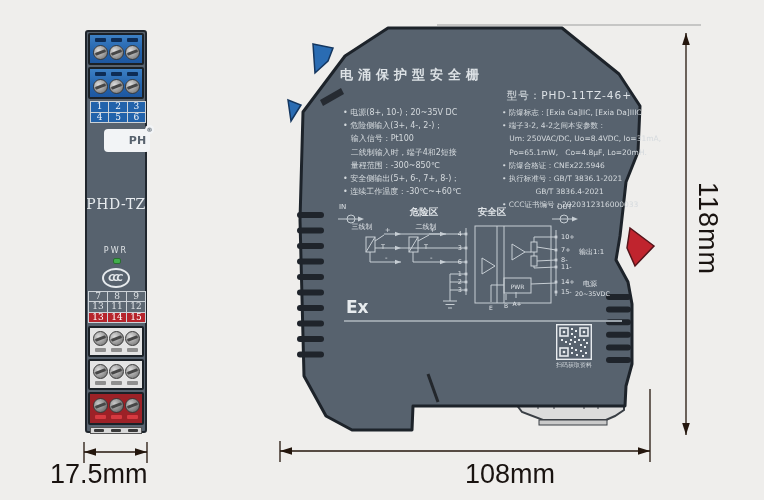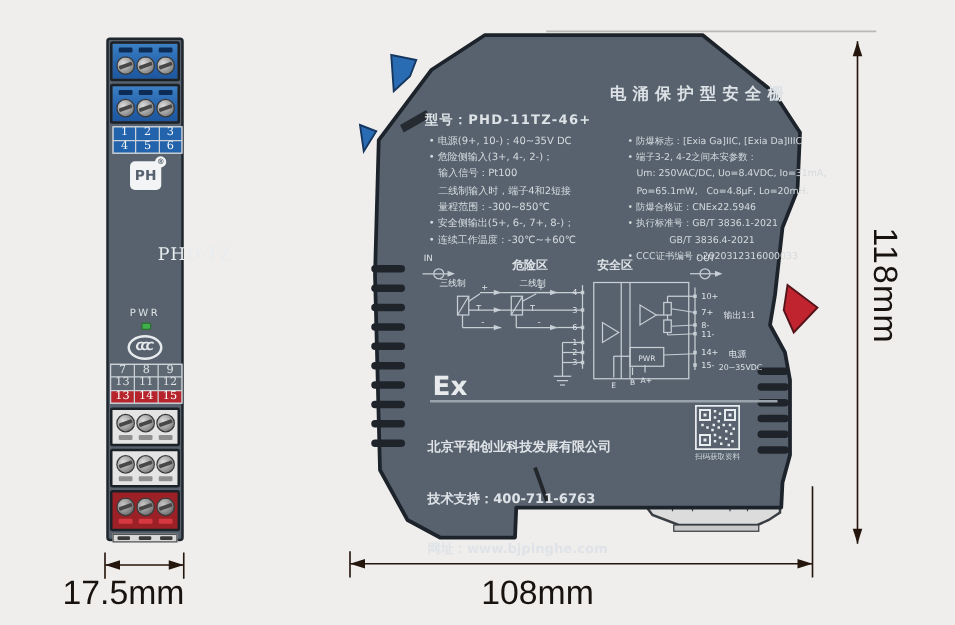--- a/index.html
+++ b/index.html
@@ -27,58 +27,58 @@
   .screw.dark{background:radial-gradient(circle at 35% 35%,#c7c7c7,#7e7e7e 65%,#4d4d4d);}
   .grid{position:absolute;display:grid;grid-template-columns:repeat(3,1fr);gap:1px;
         background:#ccd2d7;border:1px solid #ccd2d7;box-sizing:border-box;}
   .grid .cell{display:flex;align-items:center;justify-content:center;
         font-family:"DejaVu Serif",serif;font-size:9px;line-height:1;}
   .grid-top .cell{background:#2263ab;color:#f3f6f9;}
   .grid-bot .cell{background:#5d6873;color:#dfe3e6;}
   .grid-bot .cell.red{background:#b6242c;color:#ffffff;}
   .ph-logo{position:absolute;left:104px;top:129px;width:25px;height:23px;background:#f2f4f6;
         border-radius:4px;display:flex;align-items:center;justify-content:center;
-        font-weight:800;font-size:11px;color:#57626e;letter-spacing:0;}
+        font-weight:800;font-size:11px;color:#57626e;letter-spacing:0;padding-left:21px;}
   .ph-reg{position:absolute;right:-4px;top:-4px;width:9px;height:9px;border-radius:50%;background:#f2f4f6;
         font-size:6px;color:#57626e;display:flex;align-items:center;justify-content:center;}
   .fv-model{position:absolute;left:85px;top:196px;width:62px;text-align:center;
-        font-family:"DejaVu Serif",serif;font-size:14px;letter-spacing:0.5px;color:#e8ecef;margin-left:40px;}
+        font-family:"DejaVu Serif",serif;font-size:14px;letter-spacing:0.5px;color:#e8ecef;}
   .fv-pwr{position:absolute;left:85px;top:246px;width:62px;text-align:center;
         font-size:8px;letter-spacing:2px;color:#dfe3e6;}
   .fv-led{position:absolute;left:113px;top:258px;width:8px;height:6px;background:#41b04c;
         border:1px solid #2a6e31;border-radius:2px;box-sizing:border-box;}
   .ccc{position:absolute;left:102px;top:268px;width:28px;height:20px;border:2px solid #e6eaed;
         border-radius:50%;box-sizing:border-box;display:flex;align-items:center;justify-content:center;
         font-size:9px;font-weight:bold;font-style:italic;color:#e6eaed;letter-spacing:-2.5px;
         padding-right:3px;}
   .flange{position:absolute;left:90px;top:427px;width:52px;height:7px;background:#d9d9d9;
         border:1px solid #555;box-sizing:border-box;display:flex;justify-content:space-around;align-items:center;}
 
   
-  .sv-title{position:absolute;left:340px;top:66px;width:292px;text-align:right;
+  .sv-title{position:absolute;left:340px;top:66px;width:292px;text-align:left;
         font-size:13px;font-weight:bold;letter-spacing:5px;color:#dde2e6;}
-  .sv-model{position:absolute;left:340px;top:89px;width:292px;text-align:left;
-        font-size:10.5px;letter-spacing:1px;color:#dde2e6;font-weight:bold;}
+  .sv-model{position:absolute;left:340px;top:89px;width:292px;text-align:right;
+        font-size:10.5px;letter-spacing:1px;color:#dde2e6;}
   .specs{position:absolute;color:#d5dade;}
   .specs .spec-line{white-space:pre;line-height:13.2px;}
   .specs-left{left:343px;top:106px;font-size:8px;}
   .specs-right{left:502px;top:106px;font-size:7.5px;}
-  .ex-mark{position:absolute;left:346px;top:297px;font-size:21px;font-weight:bold;color:#e7ebee;}
+  .ex-mark{position:absolute;left:346px;top:297px;font-size:17px;font-weight:bold;color:#e7ebee;}
   .sv-divider{position:absolute;left:344px;top:320px;width:278px;height:2px;background:#9aa3ab;}
   .sv-footer{position:absolute;left:342px;top:325px;font-size:10.5px;font-weight:bold;
         color:#dfe3e7;line-height:13.5px;white-space:pre;}
   .qr-wrap{position:absolute;left:556px;top:324px;width:36px;height:36px;}
   .qr-caption{position:absolute;left:549px;top:361px;width:50px;text-align:center;
         font-size:6px;color:#cfd5da;}
 
   
   .dim-label{position:absolute;color:#191310;font-family:"Liberation Sans","DejaVu Sans",sans-serif;
         font-size:27px;}
   .dim-17{left:50px;top:459px;width:130px;}
-  .dim-108{left:385px;top:459px;width:170px;text-align:left;}
+  .dim-108{left:385px;top:459px;width:170px;text-align:right;}
   .dim-118{left:692px;top:182px;writing-mode:vertical-rl;letter-spacing:1px;}
   svg{display:block;}
   .overlay-svg{position:absolute;left:0;top:0;pointer-events:none;}
 </style>
 </head>
 <body>
 
 <div class="stage">
 
   <div>
@@ -223,21 +223,21 @@
       <rect x="320" y="324.4" width="25" height="6" rx="3"></rect>
         <rect x="320" y="337" width="25" height="6" rx="3"></rect>
     </g>
     <line x1="142" y1="354" x2="152" y2="382" stroke="#23272c" stroke-width="3"></line>
   </svg>
 
   <div class="sv-title">电涌保护型安全栅</div>
   <div class="sv-model">型号：PHD-11TZ-46+</div>
 
   <div class="specs specs-left">
-    <div class="spec-line">• 电源(9+, 10-)；40~35V DC</div>
+    <div class="spec-line">• 电源(8+, 10-)；20~35V DC</div>
     <div class="spec-line">• 危险侧输入(3+, 4-, 2-)；</div>
     <div class="spec-line">   输入信号：Pt100</div>
     <div class="spec-line">   二线制输入时，端子4和2短接</div>
     <div class="spec-line">   量程范围：-300~850℃</div>
     <div class="spec-line">• 安全侧输出(5+, 6-, 7+, 8-)；</div>
     <div class="spec-line">• 连续工作温度：-30℃~+60℃</div>
   </div>
   <div class="specs specs-right">
     <div class="spec-line">• 防爆标志：[Exia Ga]IIC, [Exia Da]IIIC</div>
     <div class="spec-line">• 端子3-2, 4-2之间本安参数：</div>
@@ -374,25 +374,20 @@
         <line x1="183" y1="94" x2="183" y2="100"></line>
       <text x="158" y="112" font-size="6" text-anchor="middle" fill="#dfe3e7" stroke="none">E</text>
       <text x="173" y="110" font-size="6" text-anchor="middle" fill="#dfe3e7" stroke="none">B</text>
       <text x="184" y="108" font-size="6" text-anchor="middle" fill="#dfe3e7" stroke="none">A+</text>
     </g>
   </svg>
 
   <div class="ex-mark">Ex</div>
   <div class="sv-divider"></div>
 
-  <div class="sv-footer">
-    <div>北京平和创业科技发展有限公司</div>
-    <div>技术支持：400-711-6763</div>
-    <div>网址：www.bjpinghe.com</div>
-  </div>
 
   <div class="qr-wrap">
     <svg width="36" height="36" viewBox="0 0 36 36">
       <rect x="0.7" y="0.7" width="34.6" height="34.6" fill="none" stroke="#e8ecef" stroke-width="1.4"></rect>
       <g fill="none" stroke="#e8ecef" stroke-width="1.6">
         <rect x="4" y="4" width="8" height="8"></rect>
           <rect x="24" y="4" width="8" height="8"></rect>
           <rect x="4" y="24" width="8" height="8"></rect>
       </g>
       <g fill="#e8ecef">

